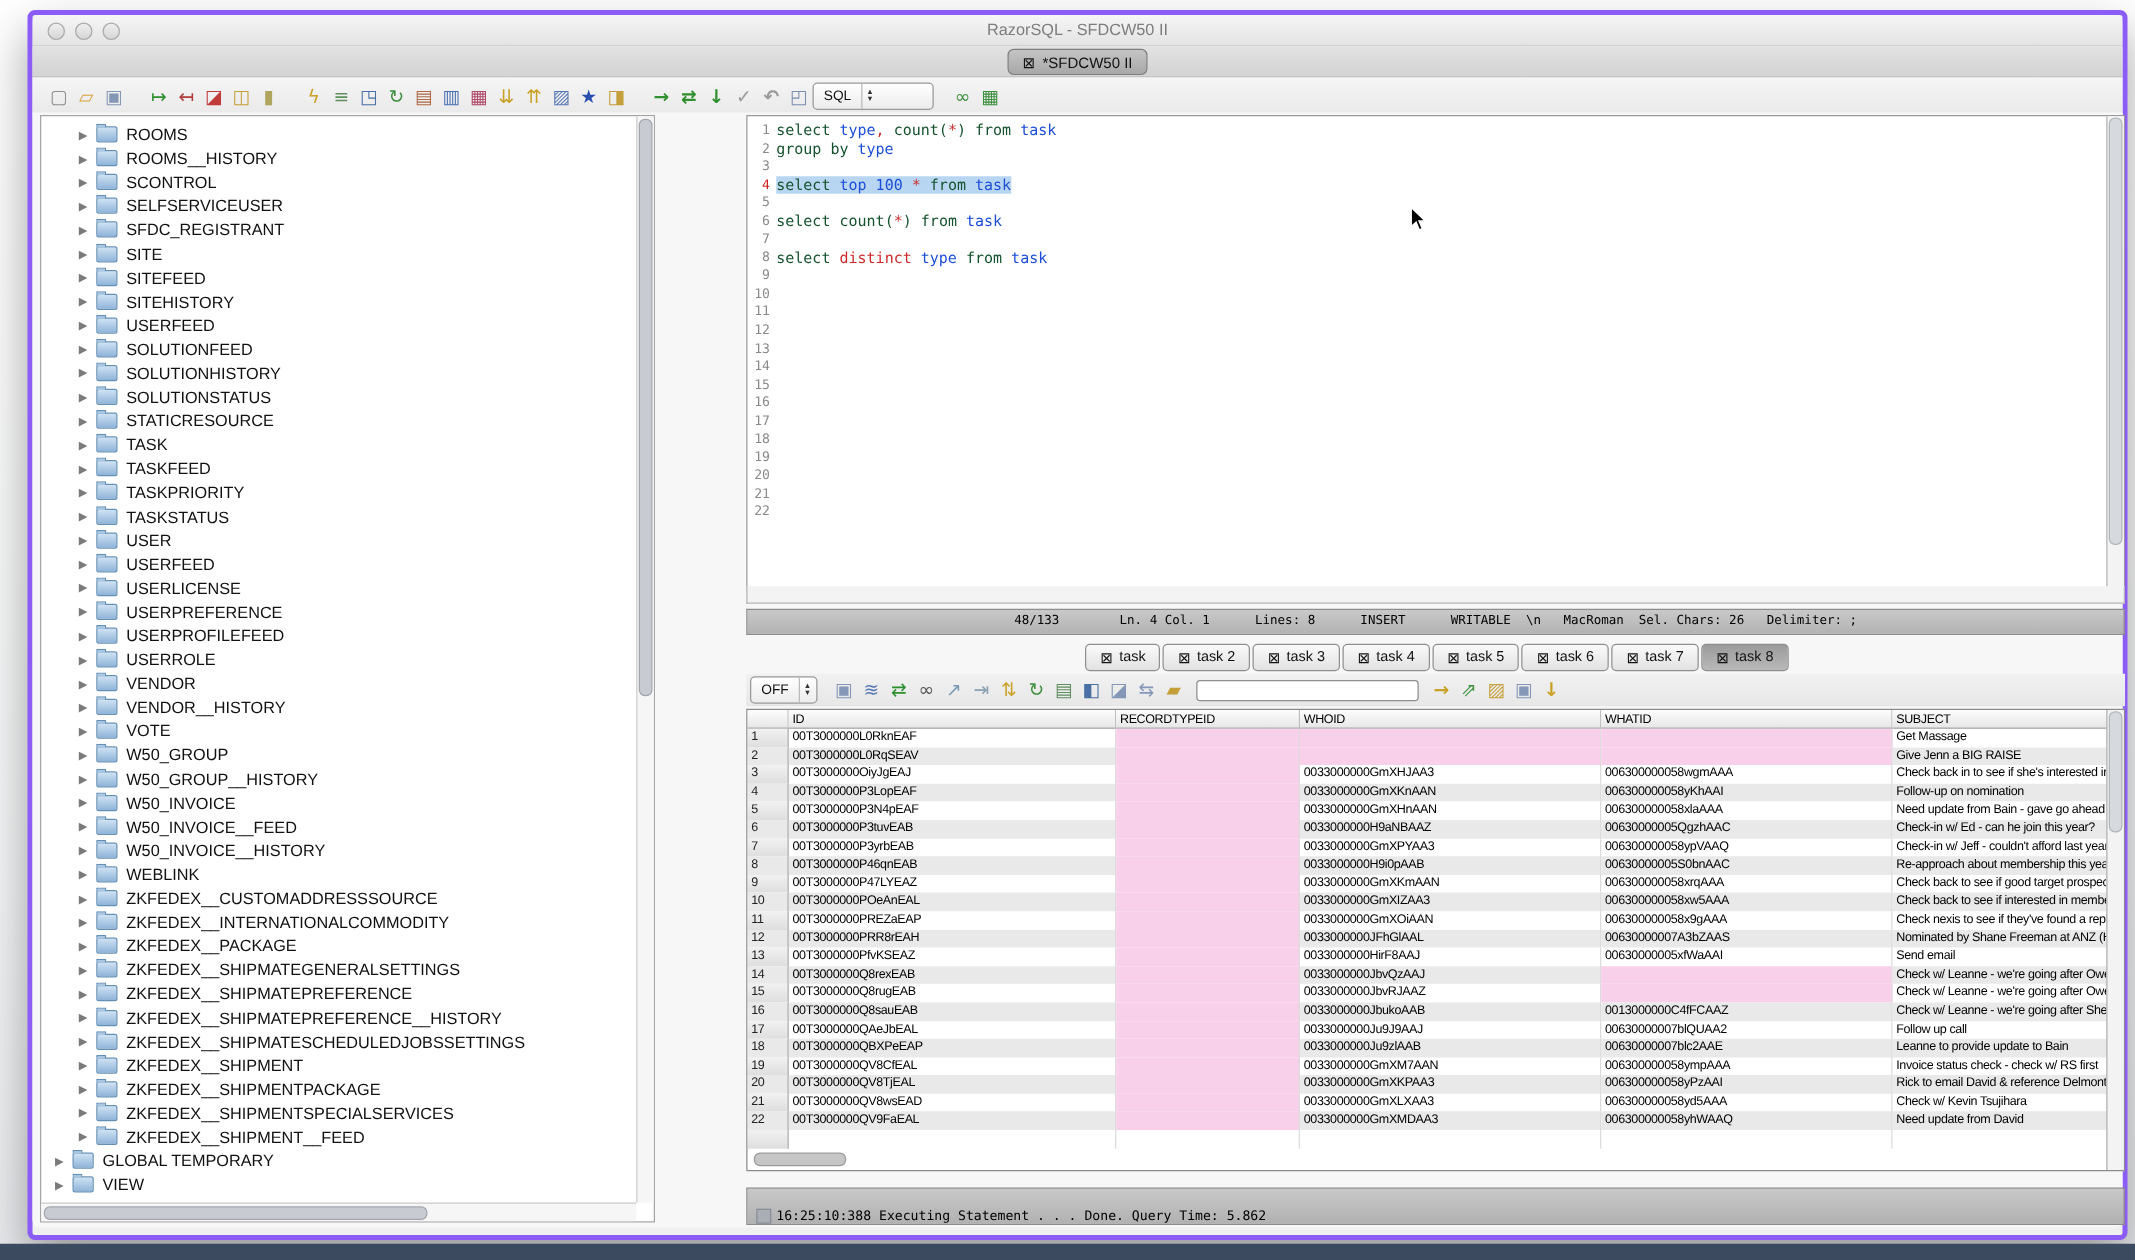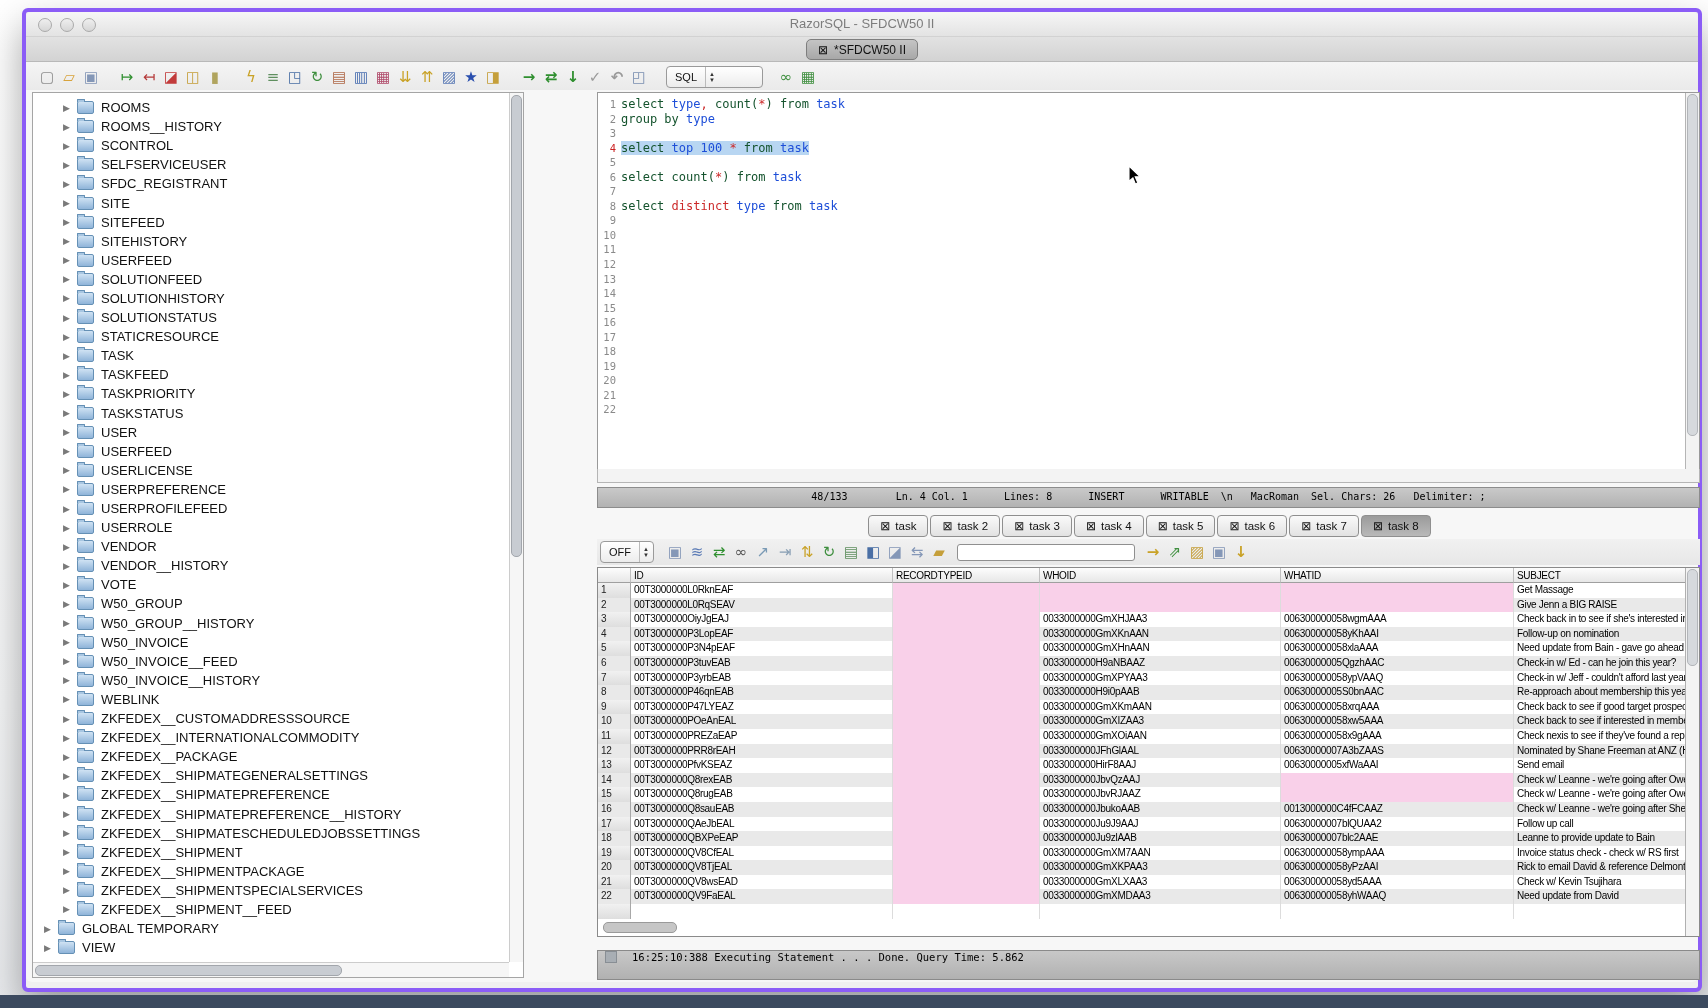--- a/index.html
+++ b/index.html
@@ -25,21 +25,21 @@
            display:flex;align-items:center;padding-left:10px}
   .ticon{width:22px;height:20px;display:inline-flex;align-items:center;justify-content:center;
          font-size:15px;font-family:"DejaVu Sans",sans-serif;cursor:default}
   .ticon.gap{margin-left:14px}
   .ticon.b{font-weight:bold}
   .select{height:20px;background:linear-gradient(#ffffff,#ececec);border:1px solid #9a9a9a;
           border-radius:4px;display:inline-flex;align-items:center;font-size:11px;color:#111}
   .sel-label{padding:0 8px}
   .stepper{display:flex;flex-direction:column;justify-content:center;font-size:6px;line-height:6px;
            color:#333;padding:0 3px;border-left:1px solid #bbb;height:100%}
-  .mode-select{width:95px;margin-left:16px}
+  .mode-select{width:95px;}
   
   .content{position:absolute;top:78px;left:0;right:0;bottom:6px;background:#f7f7f7;border-radius:0 0 6px 6px}
   .tree-pane{position:absolute;left:6px;top:2px;width:490px;height:884px;background:#fff;border:1px solid #a5a5a5}
   .tree{position:absolute;top:2px;left:2px;right:15px;bottom:16px;overflow:hidden;padding-top:3px}
   .titem{height:19.1px;display:flex;align-items:center;font-size:13px;color:#111}
   .tri{color:#7a7a7a;font-size:9px;width:13px;text-align:center;margin-right:4px;flex:none}
   .folder{width:15px;height:11px;background:linear-gradient(#cfe2f3,#8fb4d9);border:1px solid #6590b5;
           border-radius:2px;margin-right:7px;position:relative;flex:none}
   .folder:before{content:"";position:absolute;left:-1px;top:-3px;width:6px;height:2px;background:#a9c7e2;
           border:1px solid #6590b5;border-bottom:none;border-radius:1px 1px 0 0}
@@ -85,21 +85,21 @@
                border-right:1px solid #c0c0c0;line-height:15px}
   .c0{width:26px;flex:none}.c1{width:255px;flex:none}.c2{width:140px;flex:none}.c3{width:234px;flex:none}
   .c4{width:226px;flex:none}.c5{width:210px;flex:none}
   .gut{background:linear-gradient(#f1f1f1,#dedede);border-right:1px solid #a8a8a8;color:#222}
   .even .cell{background:#e9e9e9}
   .cell.pink{background:#f9d0e9}
   .tbl-vscroll{position:absolute;top:0;right:0;bottom:0;width:13px;background:#f3f3f3;border-left:1px solid #b0b0b0}
   .tbl-vthumb{position:absolute;top:1px;left:1px;width:9px;height:95px;background:#d6d9dd;border:1px solid #b2b5b9;border-radius:5px}
   .tbl-hthumb{position:absolute;bottom:3px;left:5px;width:72px;height:9px;background:#c6c6c6;border:1px solid #9a9a9a;border-radius:5px}
   .bot-status{position:absolute;top:858px;left:0;right:0;height:28px;background:linear-gradient(#c8c8c8,#b1b1b1);
-              border:1px solid #8a8a8a;display:flex;align-items:flex-start;gap:15px;padding:0 7px;
+              border:1px solid #8a8a8a;display:flex;align-items:flex-end;gap:4px;padding:0 7px;
               font-family:"DejaVu Sans Mono",monospace;font-size:10.5px;color:#000}
   .sq{width:10px;height:10px;background:#a8aeb4;border:1px solid #888e94;flex:none}
   .dock{position:absolute;left:0;right:0;bottom:0;height:13px;background:#3c4a5f}
   .cursor{position:absolute;left:1128px;top:165px;z-index:60}
 </style>
 </head>
 <body>
 
 <div class="window">
   <div class="titlebar">

